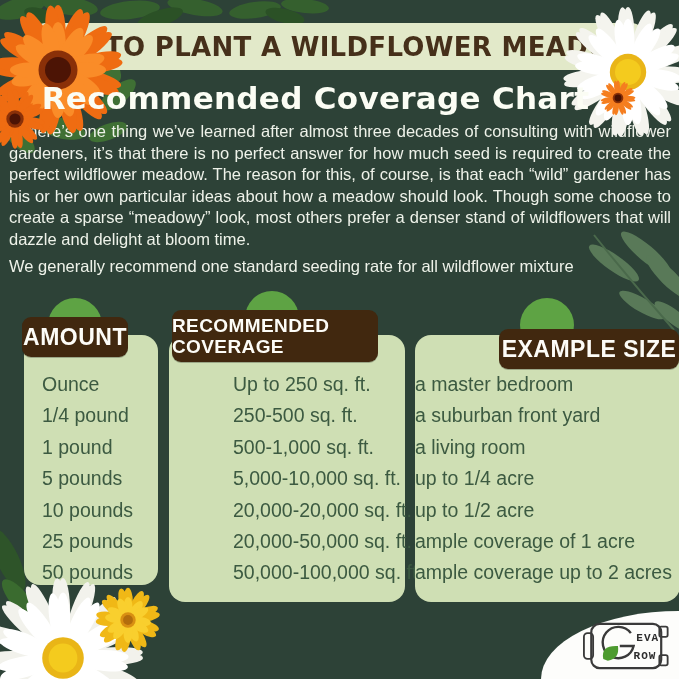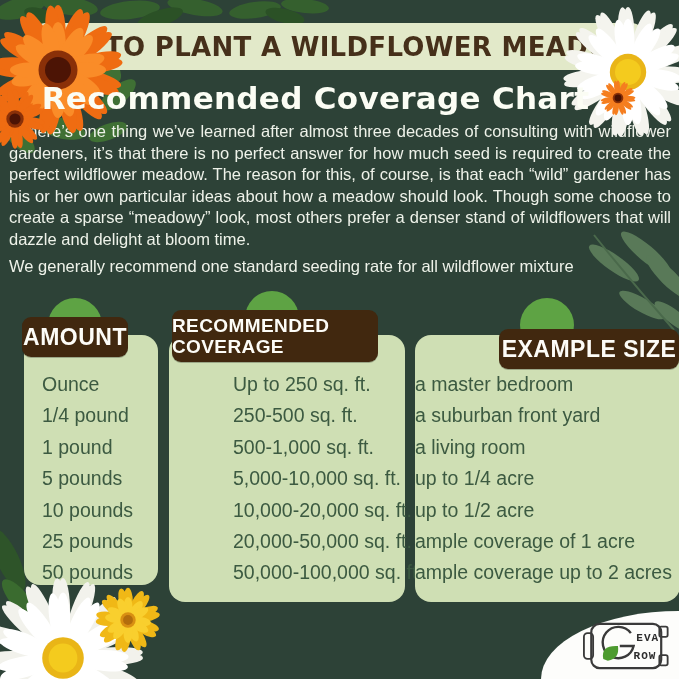--- a/index.html
+++ b/index.html
@@ -280,21 +280,21 @@
   </section>
 
   <section class="col col2">
     <div class="bump"></div>
     <div class="hbox">RECOMMENDED COVERAGE</div>
     <div class="card">
         <div class="cell">Up to 250 sq. ft.</div>
         <div class="cell">250-500 sq. ft.</div>
         <div class="cell">500-1,000 sq. ft.</div>
         <div class="cell">5,000-10,000 sq. ft.</div>
-        <div class="cell">10,000-20,000 sq. ft.</div>
+        <div class="cell">20,000-20,000 sq. ft.</div>
         <div class="cell">20,000-50,000 sq. ft.</div>
         <div class="cell">50,000-100,000 sq. ft.</div>
       </div>
   </section>
 
   <section class="col col3">
     <div class="bump"></div>
     <div class="hbox">EXAMPLE SIZE</div>
     <div class="card">
         <div class="cell">a master bedroom</div>

